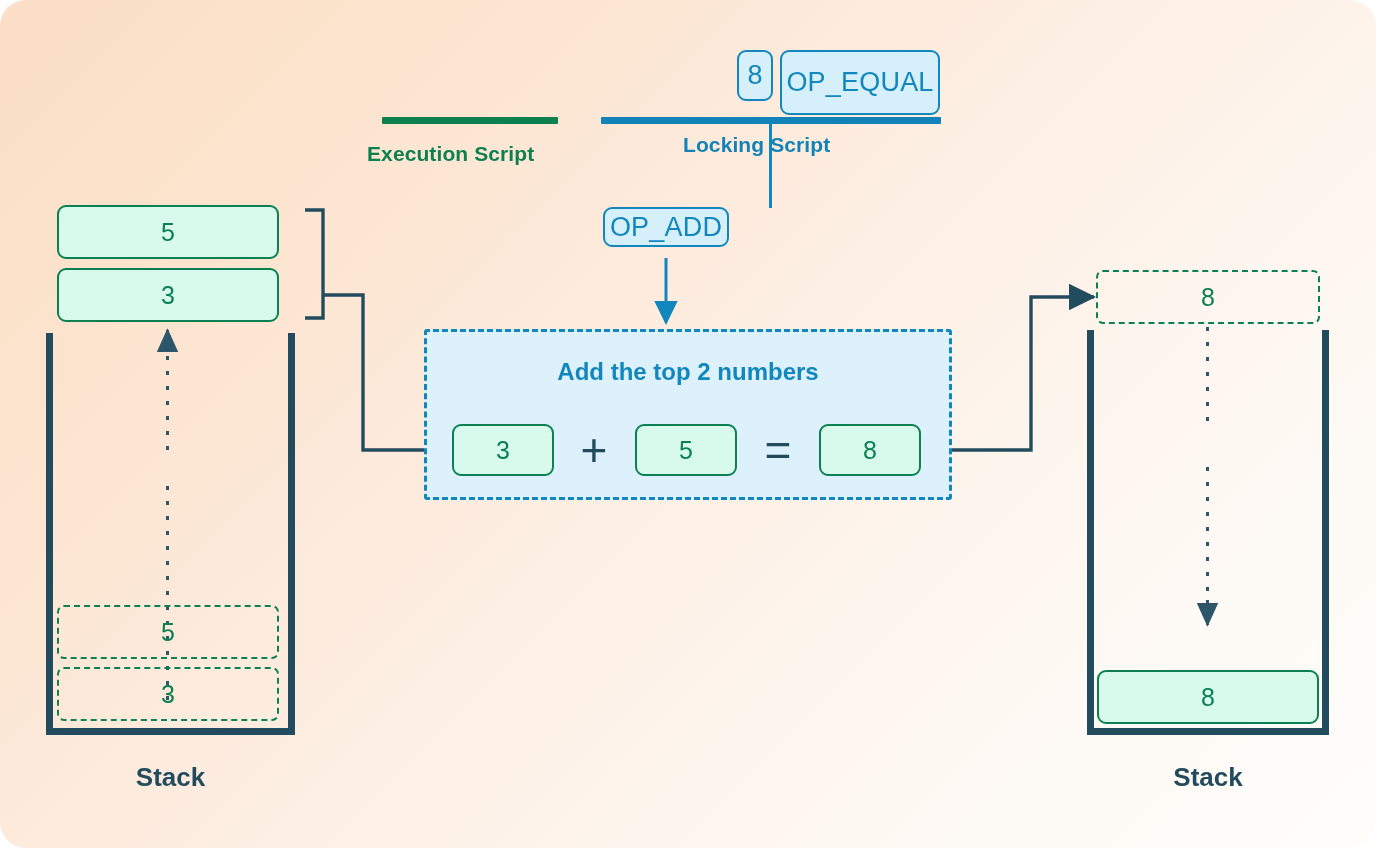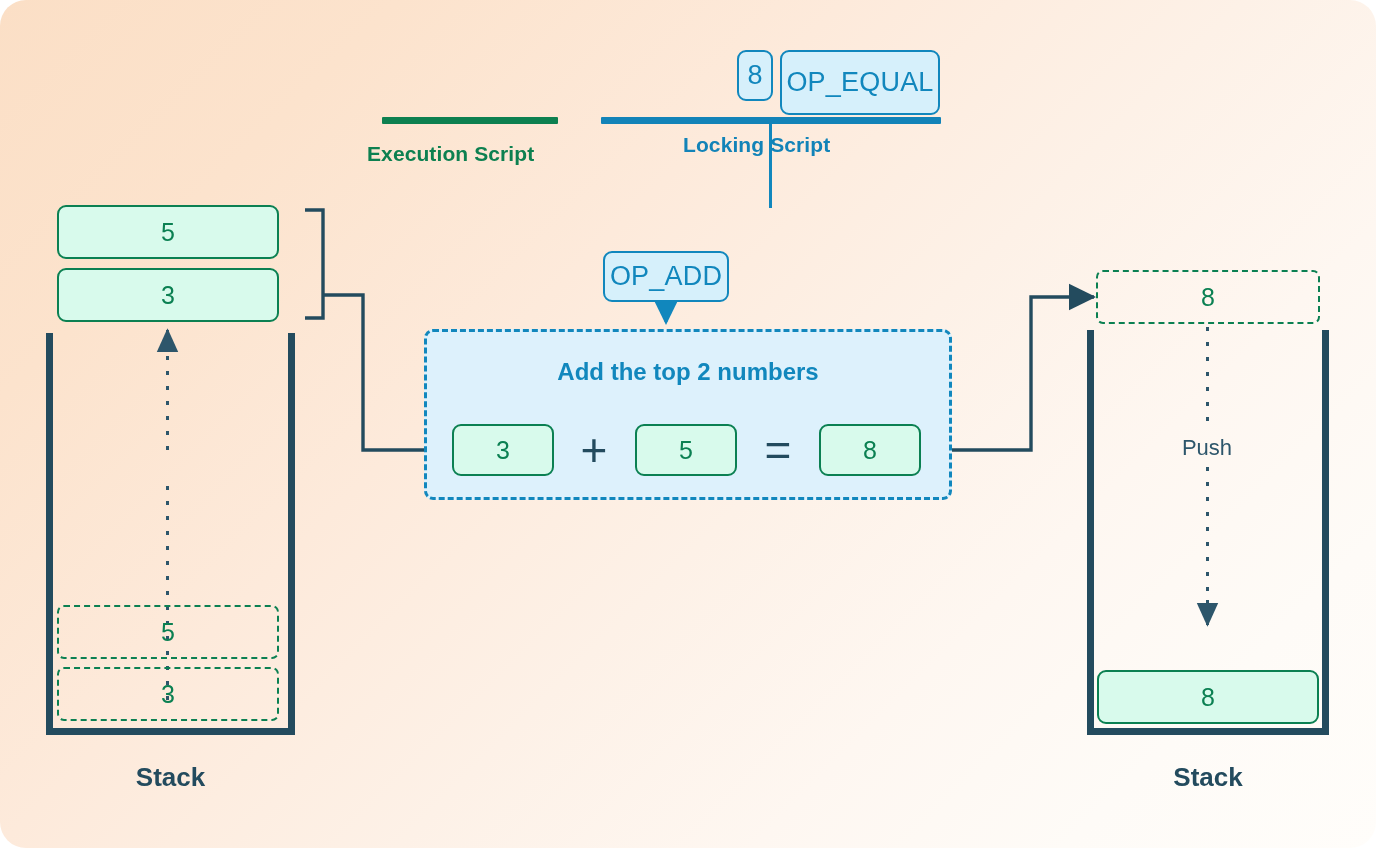--- a/index.html
+++ b/index.html
@@ -105,21 +105,21 @@
     text-align: center;
     white-space: nowrap;
   }
 
   
   .calc-panel {
     position: absolute;
     box-sizing: border-box;
     background: #ddf1fc;
     border: 3px dashed #1187bd;
-    border-radius: 9px;
+    border-radius: 3px;
   }
   .calc-title {
     position: absolute;
     font-size: 24px;
     font-weight: bold;
     color: #1187bd;
     width: 100%;
     text-align: center;
   }
   .calc-op {
@@ -195,21 +195,21 @@
   <div class="op-chip" style="left:737px; top:50px; width:36px; height:51px;">8</div>
 
   <div class="op-chip" style="left:780px; top:50px; width:160px; height:65px;">OP_EQUAL</div>
 
   <div class="rule rule-unlock" style="left:382px; top:117px; width:176px;"></div>
   <div class="rule rule-lock" style="left:601px; top:117px; width:340px;"></div>
 
   <div class="script-label label-unlock" style="left:367px; top:142px;">Execution Script</div>
   <div class="script-label label-lock" style="left:683px; top:133px;">Locking Script</div>
 
-  <div class="op-chip" style="left:603px; top:207px; width:126px; height:51px;margin-top:44px;">OP_ADD</div>
+  <div class="op-chip" style="left:603px; top:207px; width:126px; height:40px;">OP_ADD</div>
 
   <div class="gbox-solid" style="left:57px; top:205px; width:222px; height:54px;">5</div>
   <div class="gbox-solid" style="left:57px; top:268px; width:222px; height:54px;">3</div>
 
   <div class="stack-walls" style="left:46px; top:333px; width:249px; height:402px;"></div>
 
 
   <div class="gbox-dashed" style="left:57px; top:605px; width:222px; height:54px;">5</div>
   <div class="gbox-dashed" style="left:57px; top:667px; width:222px; height:54px;">3</div>
 
@@ -226,20 +226,19 @@
   <div class="gbox-solid" style="left:635px; top:424px; width:102px; height:52px;">5</div>
 
   <div class="calc-op" style="left:754px; top:424px; width:48px; height:52px;">=</div>
 
   <div class="gbox-solid" style="left:819px; top:424px; width:102px; height:52px;">8</div>
 
   <div class="gbox-dashed" style="left:1096px; top:270px; width:224px; height:54px;">8</div>
 
   <div class="stack-walls" style="left:1087px; top:330px; width:242px; height:405px;"></div>
 
-  <div class="stack-verb" style="left:1107px; top:435px; width:200px;">Push</div>
 
   <div class="gbox-solid" style="left:1097px; top:670px; width:222px; height:54px;">8</div>
 
   <div class="stack-caption" style="left:1087px; top:762px; width:242px;">Stack</div>
 
 
 </div>
 
 </body></html>

